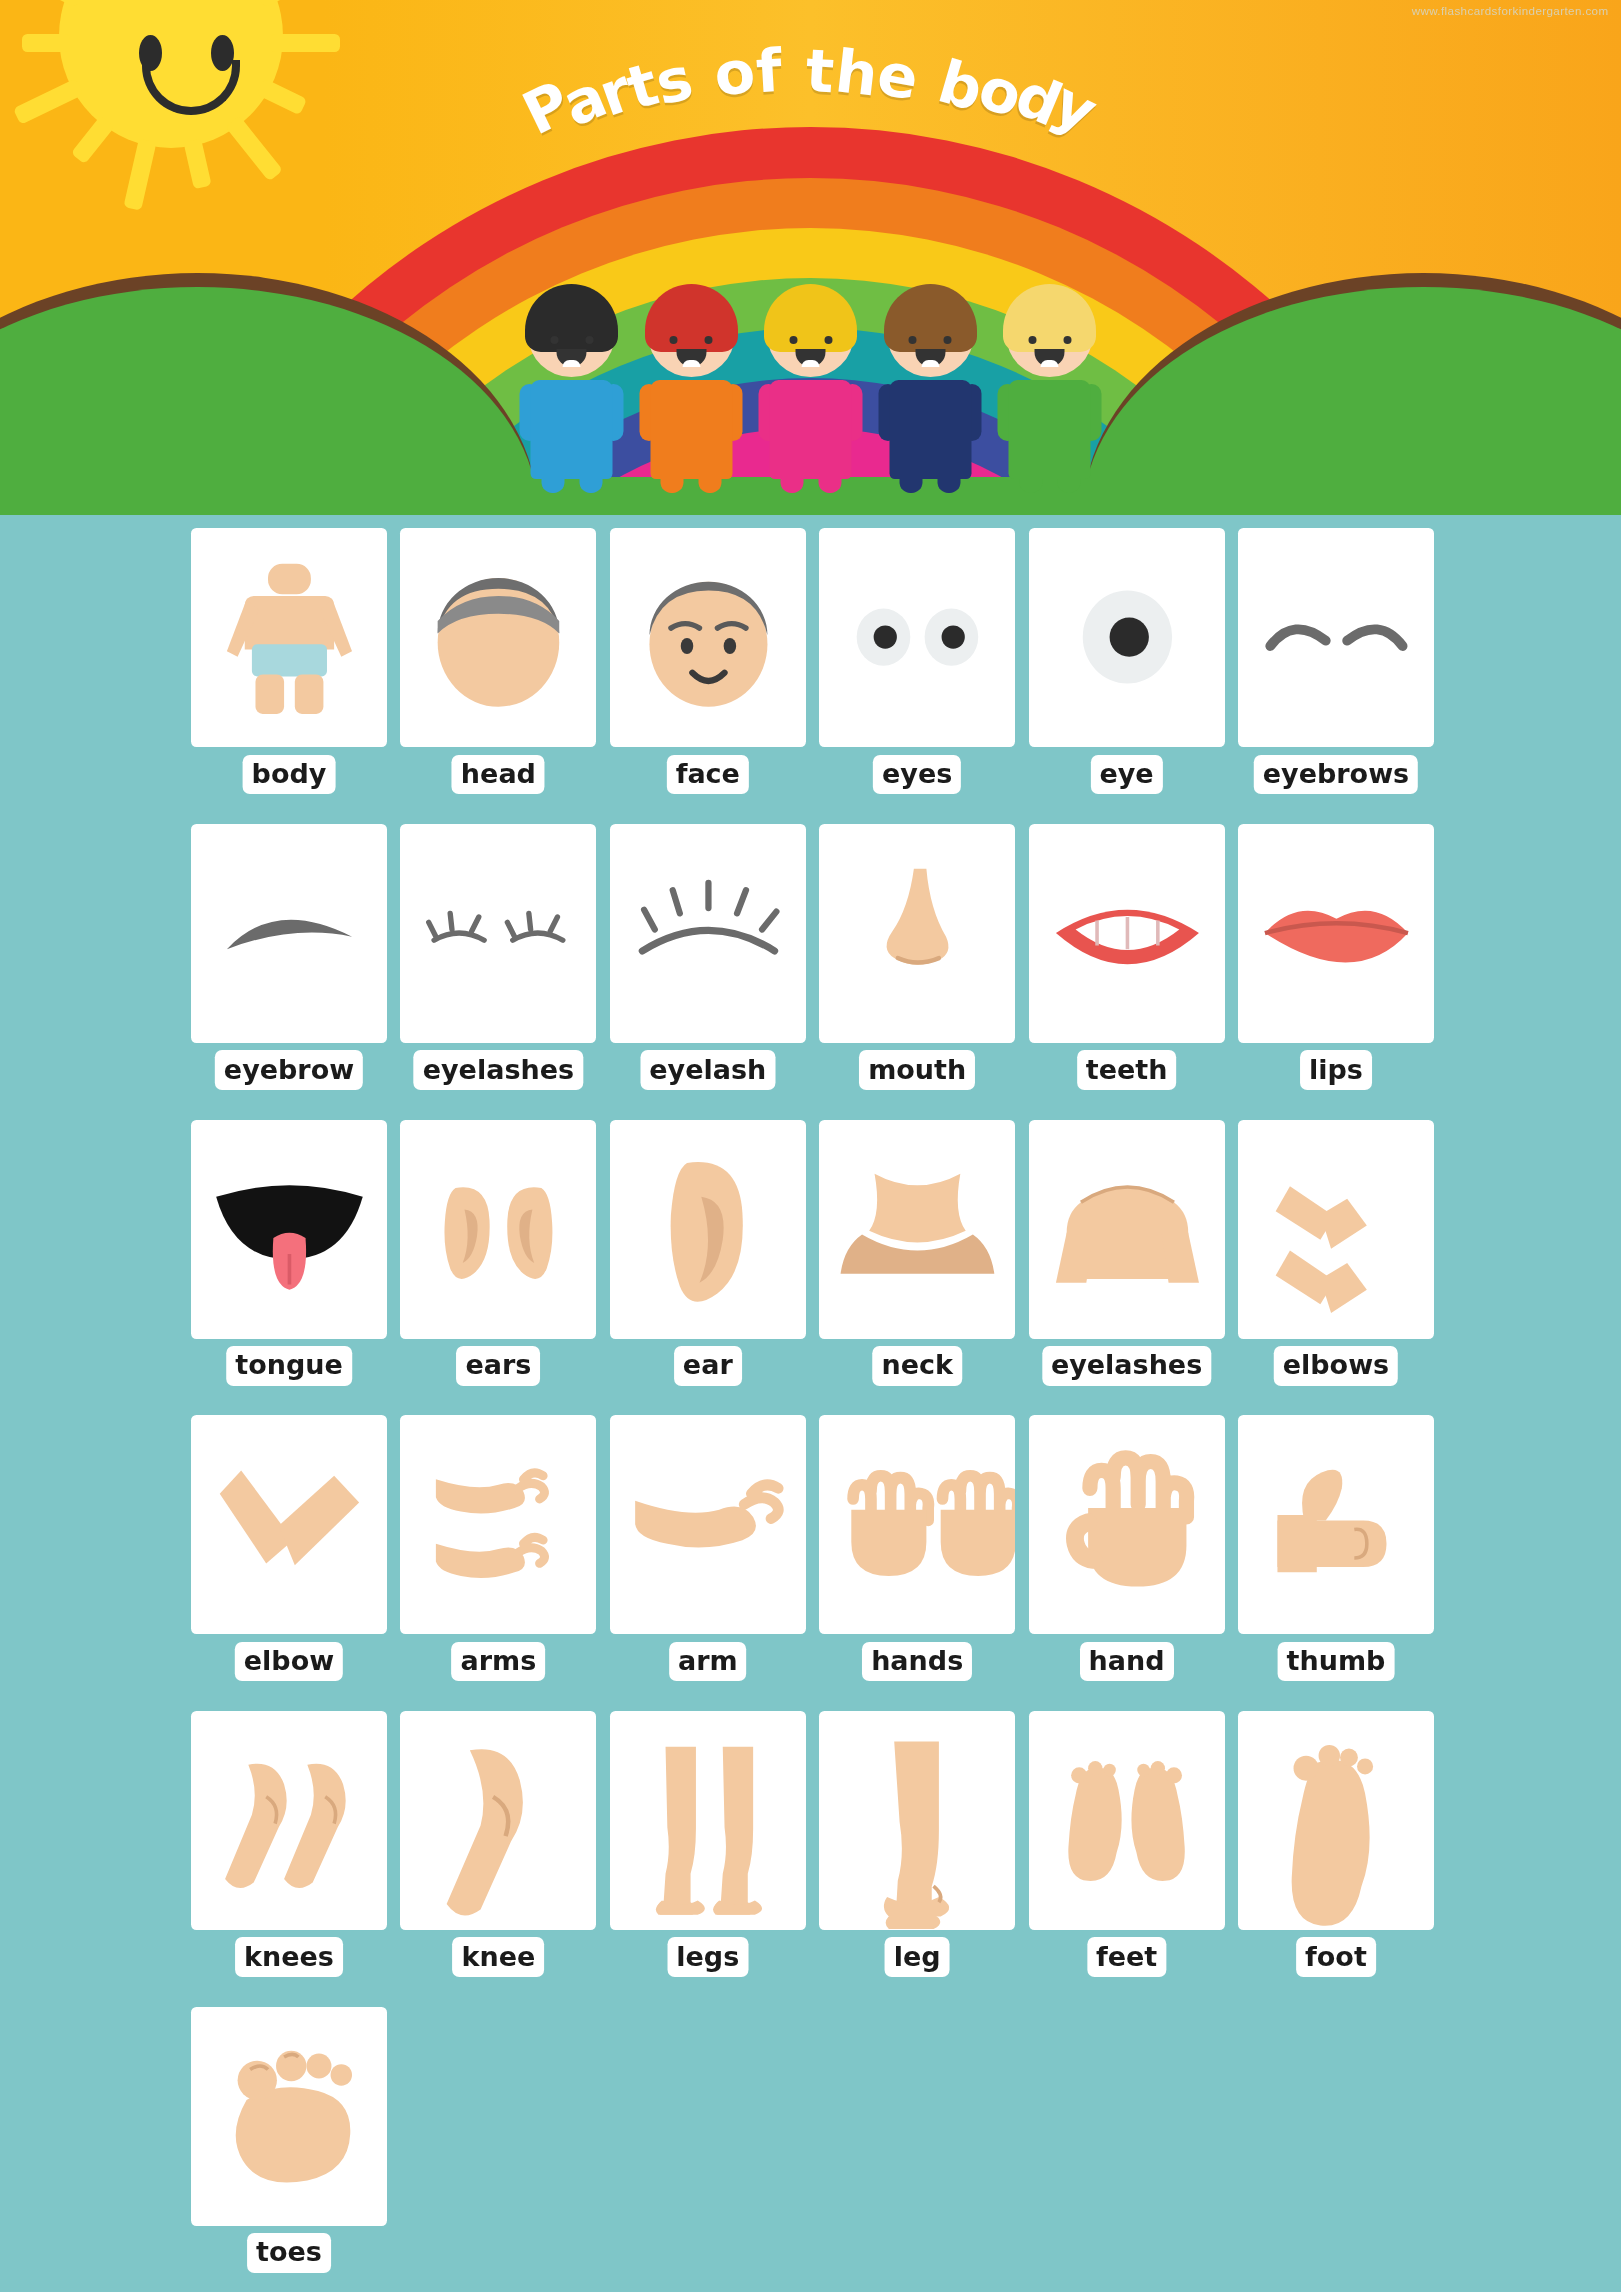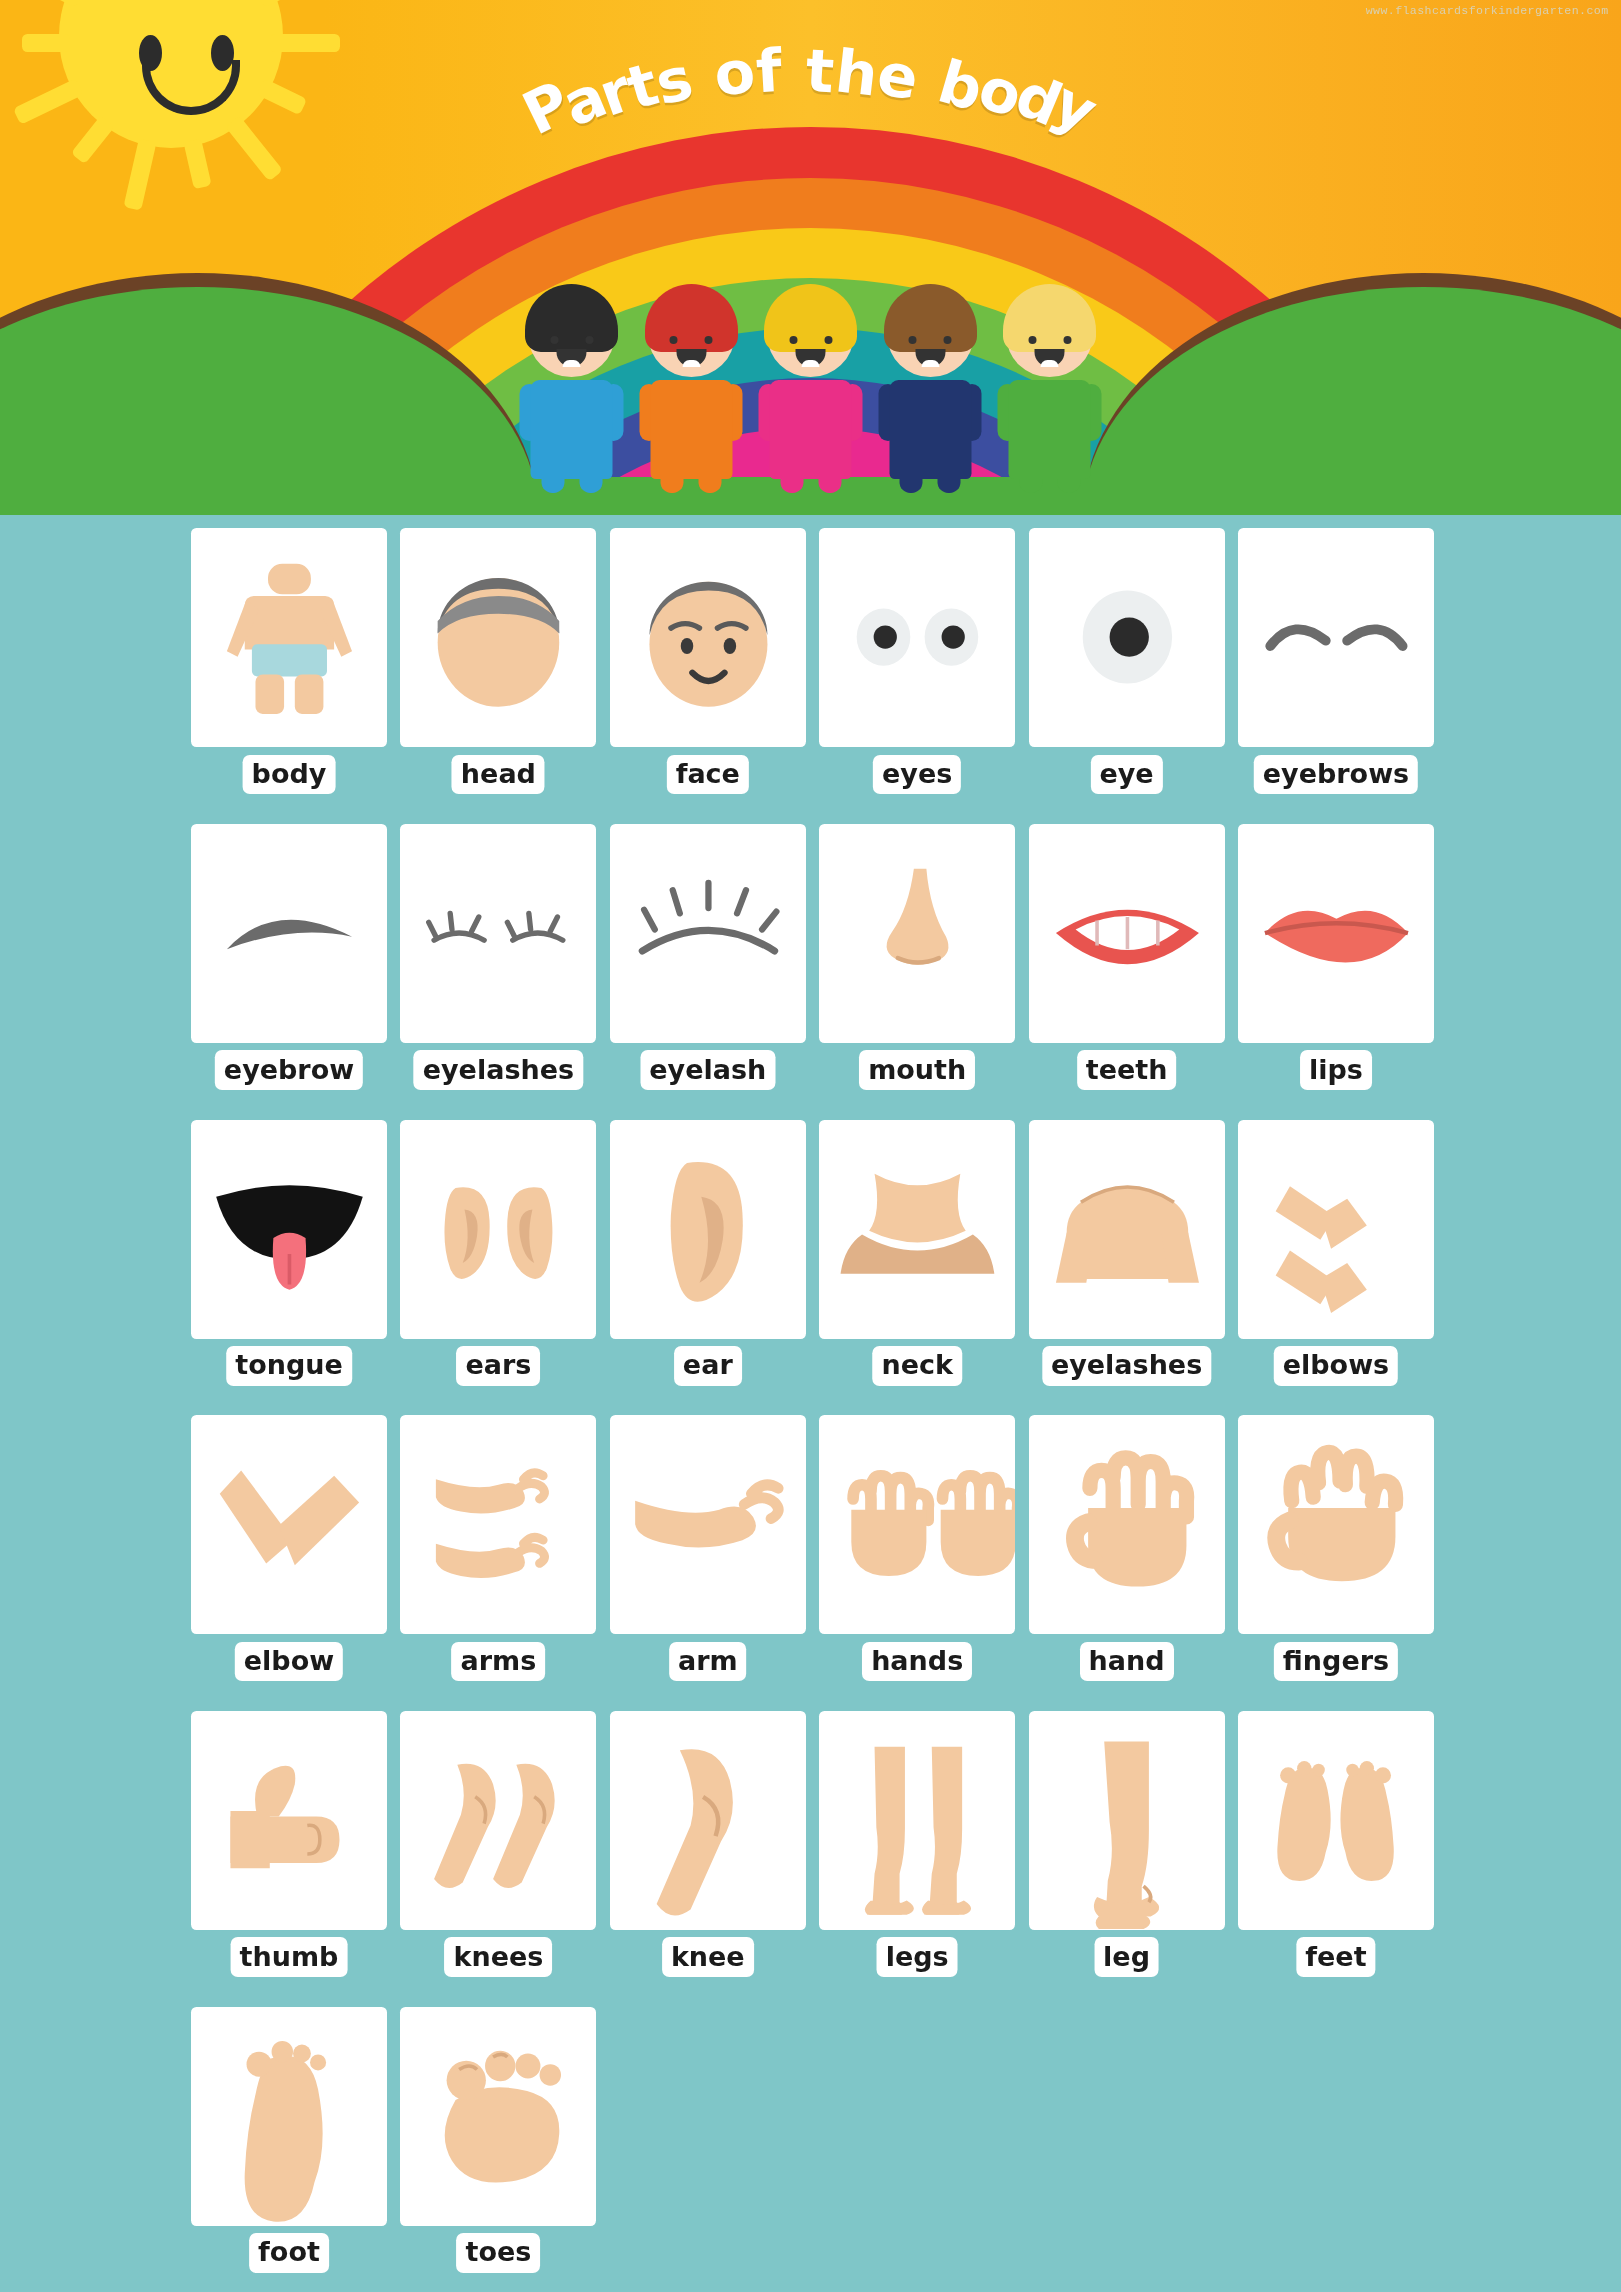--- a/index.html
+++ b/index.html
@@ -44,21 +44,21 @@
     transform: translateX(-50%);
     border-radius: 50% 50% 0 0 / 100% 100% 0 0;
     bottom: 0;
   }
   .watermark {
     position: absolute;
     right: 12.5px;
     top: 3.6px;
     font-size: 11.6px;
     color: #d9d0b0;
-    font-family: Liberation Mono, monospace;
+    font-family: Liberation Sans, sans-serif;
     letter-spacing: 0.4px;
     z-index: 40;
   }
   .title {
     position: absolute;
     z-index: 30;
     left: 50%;
     transform: translateX(-50%);
     top: 36px;
     width: 806px;
@@ -543,27 +543,20 @@
         </div><div class="label">hands</div></div>
       <div class="cell"><div class="pic">
           <svg viewBox="0 0 219 245" xmlns="http://www.w3.org/2000/svg">
             <path d="M68 82 q0 -20 13 -20 q13 0 13 20 v22 M94 70 q0 -22 14 -22 q14 0 14 22 v30 M122 74 q0 -22 14 -22 q14 0 14 22 v30 M150 92 q2 -18 15 -16 q13 2 11 20 v18" stroke="#f3c9a0" stroke-width="17" fill="none" stroke-linecap="round"></path>
             <path d="M66 104 h110 v42 q0 46 -55 46 q-55 0 -55 -46z" fill="#f3c9a0"></path>
             <path d="M66 120 q-18 6 -14 24 q4 16 20 18" stroke="#f3c9a0" stroke-width="20" fill="none" stroke-linecap="round"></path>
           </svg>
         </div><div class="label">hand</div></div>
       <div class="cell"><div class="pic">
           <svg viewBox="0 0 219 245" xmlns="http://www.w3.org/2000/svg">
-            <path d="M60 96 q-4 -30 9 -32 q13 -2 15 28 M90 76 q-4 -32 10 -34 q14 -2 14 32 M120 78 q-2 -32 12 -32 q14 0 12 34 M150 98 q2 -26 15 -24 q13 2 11 26" stroke="#f3c9a0" stroke-width="17" fill="none" stroke-linecap="round"></path>
-            <path d="M56 104 h120 v32 q0 50 -60 50 q-60 0 -60 -50z" fill="#f3c9a0"></path>
-            <path d="M58 118 q-20 8 -14 28 q6 18 24 18" stroke="#f3c9a0" stroke-width="20" fill="none" stroke-linecap="round"></path>
-          </svg>
-        </div><div class="label">fingers</div></div>
-      <div class="cell"><div class="pic">
-          <svg viewBox="0 0 219 245" xmlns="http://www.w3.org/2000/svg">
             <path d="M44 118 h96 q26 0 26 26 q0 26 -26 26 h-96z" fill="#f3c9a0"></path>
             <path d="M74 118 q-10 -42 20 -54 q26 -10 22 18 q-4 18 -18 36z" fill="#f3c9a0"></path>
             <path d="M44 112 h44 v64 h-44z" fill="#f3c9a0"></path>
             <path d="M130 128 q14 -2 14 16 q0 16 -14 16" stroke="#d9a97e" stroke-width="4" fill="none"></path>
           </svg>
         </div><div class="label">thumb</div></div>
       <div class="cell"><div class="pic">
           <svg viewBox="0 0 219 245" xmlns="http://www.w3.org/2000/svg">
             <path d="M64 60 q30 -6 40 22 q8 26 -6 48 l-28 62 q-18 14 -32 -4 l30 -72 q8 -26 -4 -56z" fill="#f3c9a0"></path>
             <path d="M84 96 q16 10 10 30" stroke="#d9a97e" stroke-width="4" fill="none"></path>

